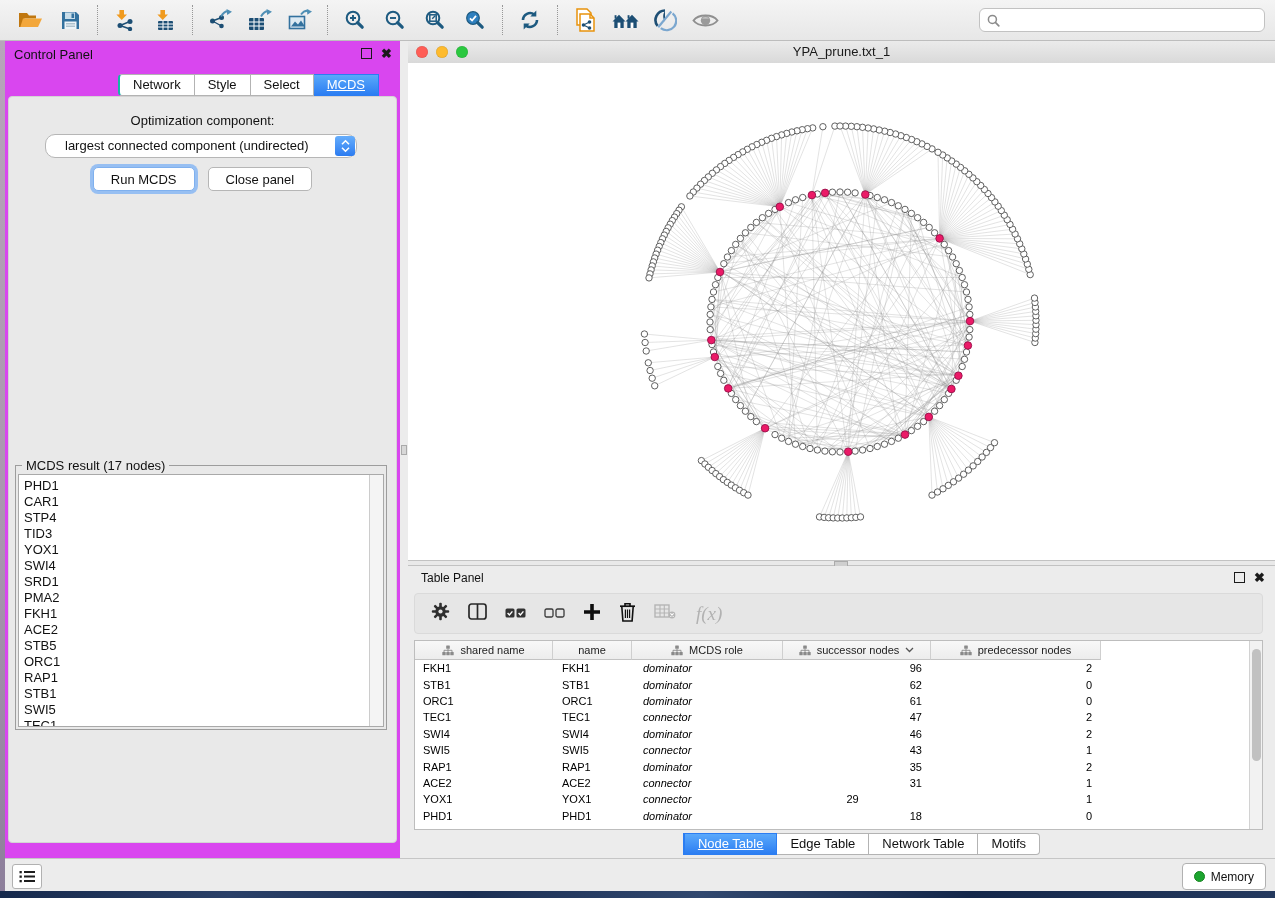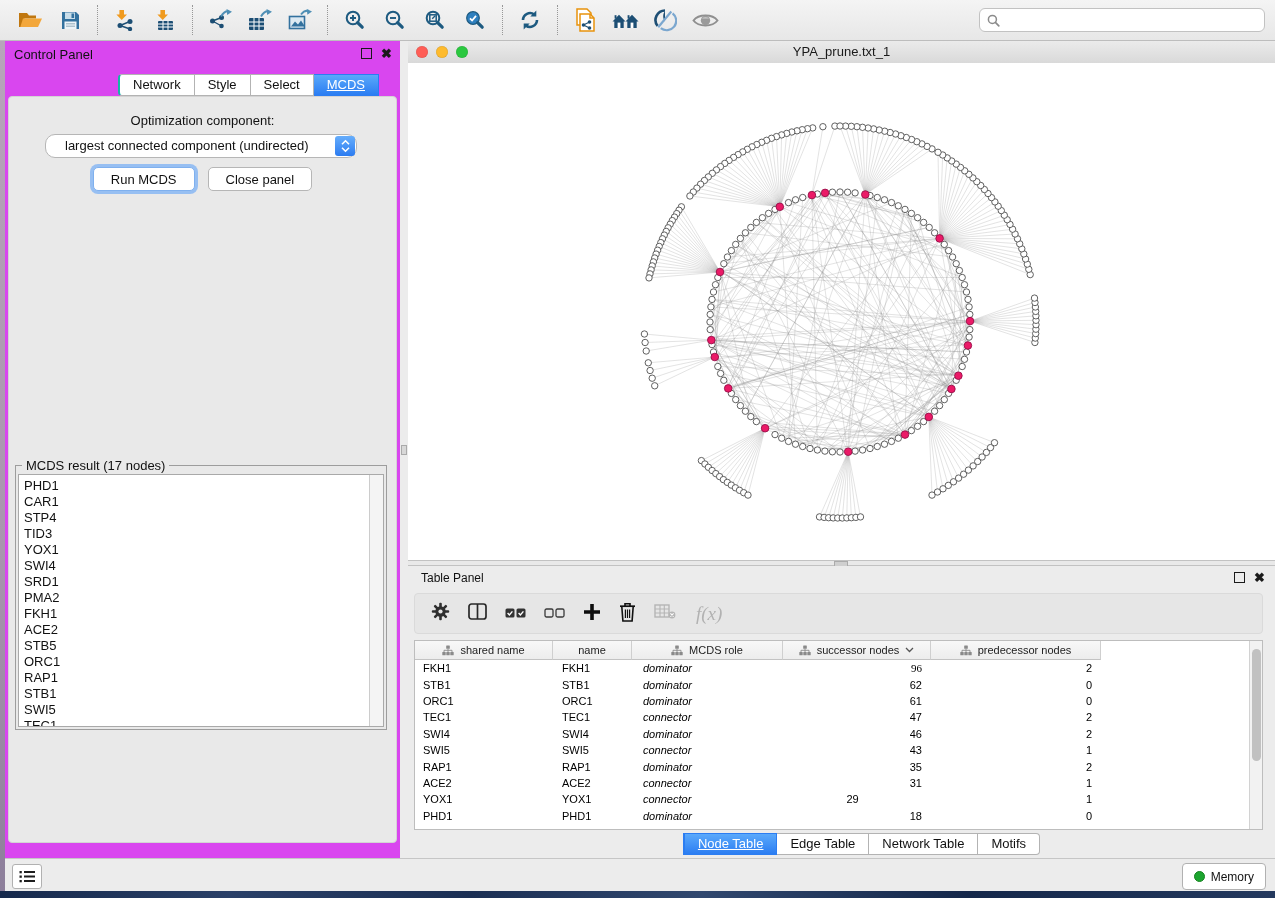--- a/index.html
+++ b/index.html
@@ -677,21 +677,21 @@
             </svg>
             <span>predecessor nodes</span>
           </div>
           <div class="th th-fill"></div>
         </div>
       <div id="table-body">
           <div class="trow">
             <div class="td c0" style="width: 138px;">FKH1</div>
             <div class="td c1" style="width: 79px;">FKH1</div>
             <div class="td c2" style="width: 151px;">dominator</div>
-            <div class="td c3 num" style="width: 148px; font-family: Liberation Serif, serif;">96</div>
+            <div class="td c3 num" style="width: 148px;">96</div>
             <div class="td c4 num" style="width: 170px;">2</div>
           </div>
           <div class="trow">
             <div class="td c0" style="width: 138px;">STB1</div>
             <div class="td c1" style="width: 79px;">STB1</div>
             <div class="td c2" style="width: 151px;">dominator</div>
             <div class="td c3 num" style="width: 148px;">62</div>
             <div class="td c4 num" style="width: 170px;">0</div>
           </div>
           <div class="trow">

